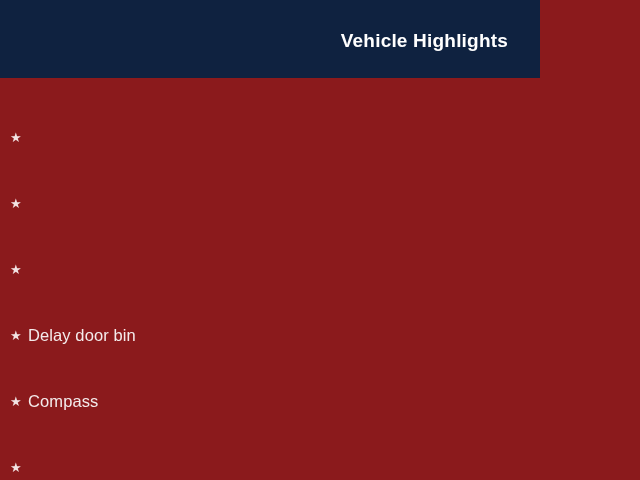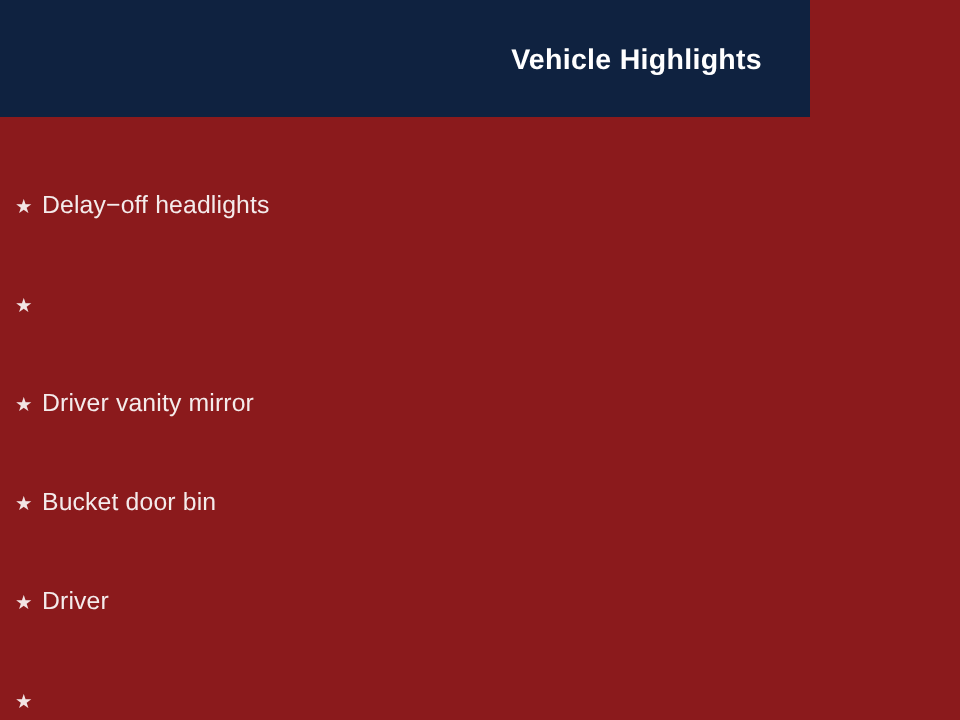--- a/index.html
+++ b/index.html
@@ -92,40 +92,38 @@
 
   <div class="header">
     <div class="header-title">Vehicle Highlights</div>
   </div>
 
   <div class="body-area">
     <ul class="highlight-list">
 
       <li class="highlight-item">
         <span class="bullet-star">★</span>
-        <span class="item-label">Delay−off headlights</span>
       </li>
 
       <li class="highlight-item">
         <span class="bullet-star">★</span>
       </li>
 
       <li class="highlight-item">
         <span class="bullet-star">★</span>
-        <span class="item-label">Driver vanity mirror</span>
       </li>
 
       <li class="highlight-item">
         <span class="bullet-star">★</span>
-        <span class="item-label">Bucket door bin</span>
+        <span class="item-label">Delay door bin</span>
       </li>
 
       <li class="highlight-item">
         <span class="bullet-star">★</span>
-        <span class="item-label">Driver</span>
+        <span class="item-label">Compass</span>
       </li>
 
       <li class="highlight-item">
         <span class="bullet-star">★</span>
       </li>
 
     </ul>
   </div>
 
 </div>

